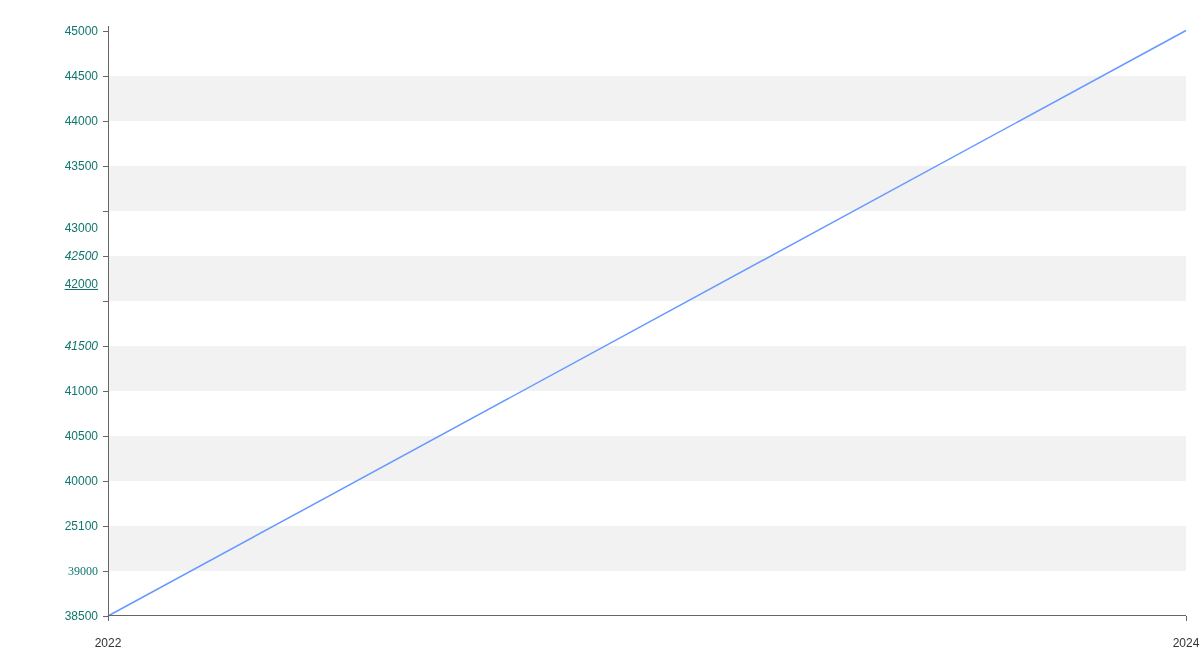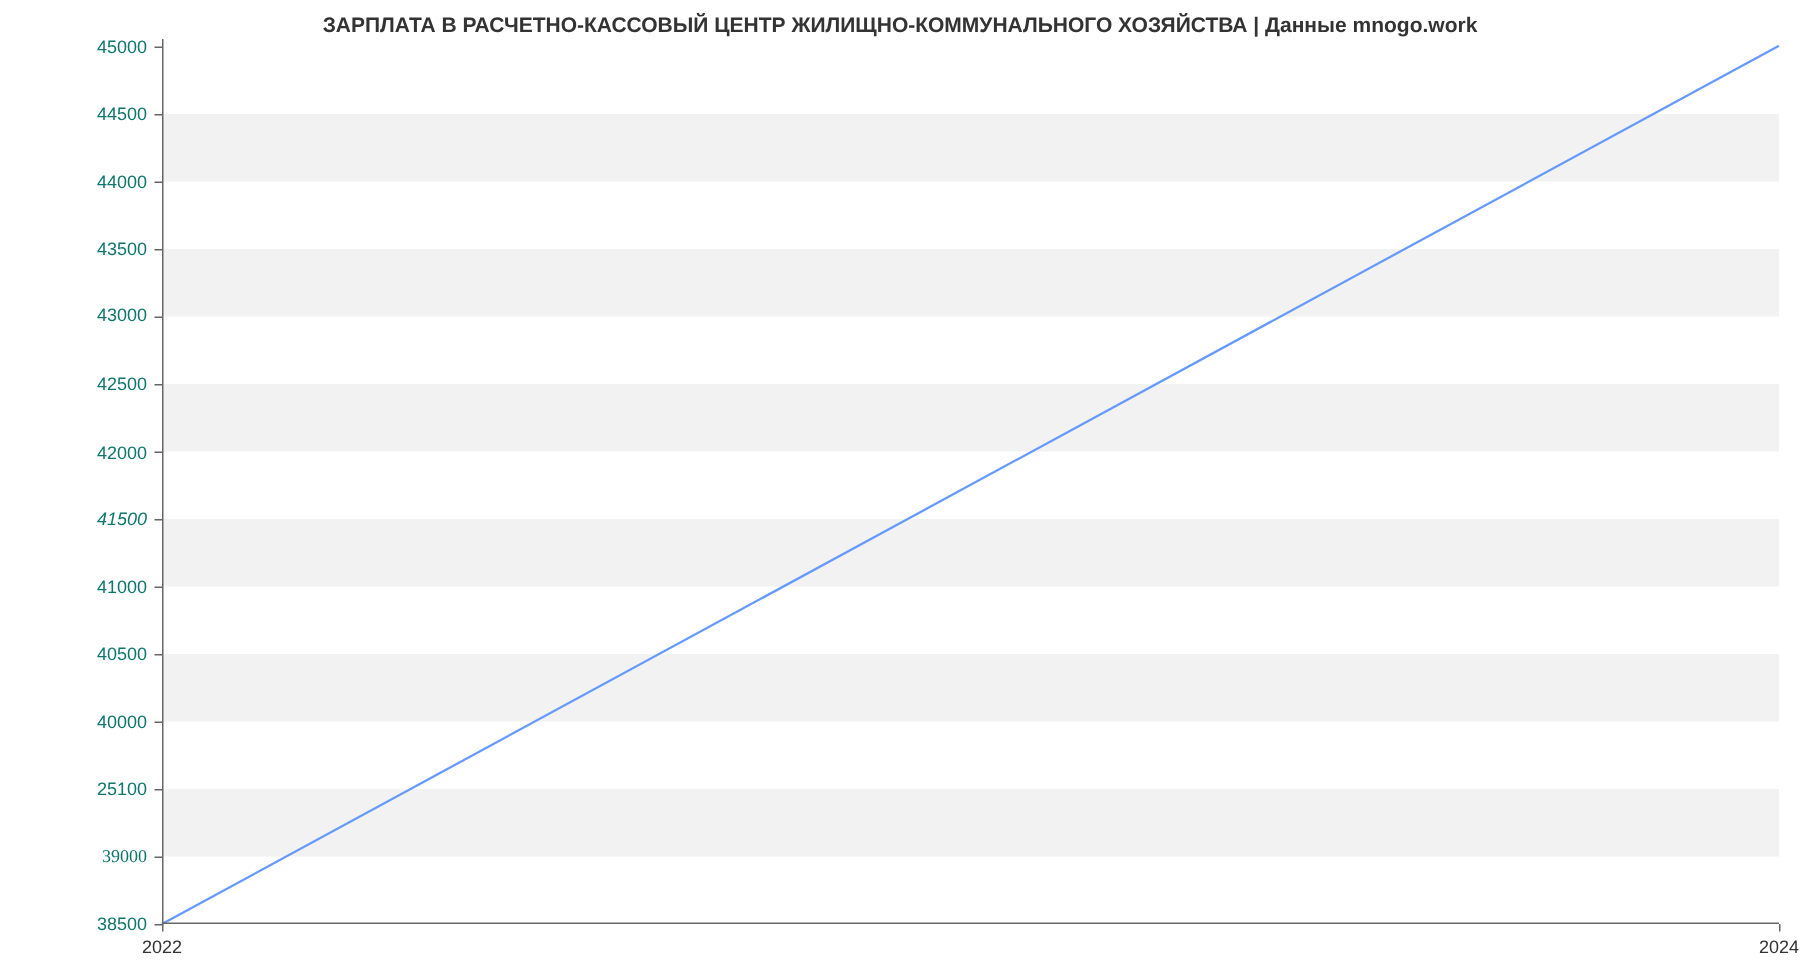--- a/index.html
+++ b/index.html
@@ -75,21 +75,21 @@
   .ytick-mark {
     position: absolute;
     left: -5px;
     width: 5px;
     height: 1px;
     background: #666666;
   }
   .xtick {
     position: absolute;
     top: 100%;
-    margin-top: 8px;
+    margin-top: 20px;
     font-size: 12px;
     color: #333333;
     transform: translateX(-50%);
     white-space: nowrap;
   }
   .xtick-mark {
     position: absolute;
     top: 100%;
     width: 1px;
     height: 5px;
@@ -101,21 +101,20 @@
     top: 0;
     width: 100%;
     height: 100%;
     overflow: visible;
   }
 </style>
 </head>
 <body>
 
 <div class="chart-wrap">
-  <div class="title">ЗАРПЛАТА В РАСЧЕТНО-КАССОВЫЙ ЦЕНТР ЖИЛИЩНО-КОММУНАЛЬНОГО ХОЗЯЙСТВА | Данные mnogo.work</div>
   <div class="plot" id="plot">
     <div class="plot-inner" id="bands">
         <div class="band" style="top: 499.924px; height: 45.0382px;"></div>
         <div class="band" style="top: 409.847px; height: 45.0382px;"></div>
         <div class="band" style="top: 319.771px; height: 45.0382px;"></div>
         <div class="band" style="top: 229.695px; height: 45.0382px;"></div>
         <div class="band" style="top: 139.618px; height: 45.0382px;"></div>
         <div class="band" style="top: 49.542px; height: 45.0382px;"></div>
       </div>
     <svg class="line-layer" id="line-layer" viewBox="0 0 1078 590" preserveAspectRatio="none">
@@ -131,25 +130,25 @@
         <div class="ytick" style="top: 499.924px;">25100</div>
         <div class="ytick-mark" style="top: 499.924px;"></div>
         <div class="ytick" style="top: 454.885px;">40000</div>
         <div class="ytick-mark" style="top: 454.885px;"></div>
         <div class="ytick" style="top: 409.847px;">40500</div>
         <div class="ytick-mark" style="top: 409.847px;"></div>
         <div class="ytick" style="top: 364.809px;">41000</div>
         <div class="ytick-mark" style="top: 364.809px;"></div>
         <div class="ytick" style="top: 319.771px; font-style: italic;">41500</div>
         <div class="ytick-mark" style="top: 319.771px;"></div>
-        <div class="ytick" style="top: 276px;">42000</div>
+        <div class="ytick" style="top: 258px; text-decoration: underline;">42000</div>
         <div class="ytick-mark" style="top: 274.733px;"></div>
-        <div class="ytick" style="top: 229.695px;">42500</div>
+        <div class="ytick" style="top: 229.695px; font-style: italic;">42500</div>
         <div class="ytick-mark" style="top: 229.695px;"></div>
-        <div class="ytick" style="top: 184px;">43000</div>
+        <div class="ytick" style="top: 202px;">43000</div>
         <div class="ytick-mark" style="top: 184.656px;"></div>
         <div class="ytick" style="top: 139.618px;">43500</div>
         <div class="ytick-mark" style="top: 139.618px;"></div>
         <div class="ytick" style="top: 94.5802px; margin-left: 44px;">44000</div>
         <div class="ytick-mark" style="top: 94.5802px;"></div>
         <div class="ytick" style="top: 49.542px;">44500</div>
         <div class="ytick-mark" style="top: 49.542px;"></div>
         <div class="ytick" style="top: 4.50382px;">45000</div>
         <div class="ytick-mark" style="top: 4.50382px;"></div>
       </div>

